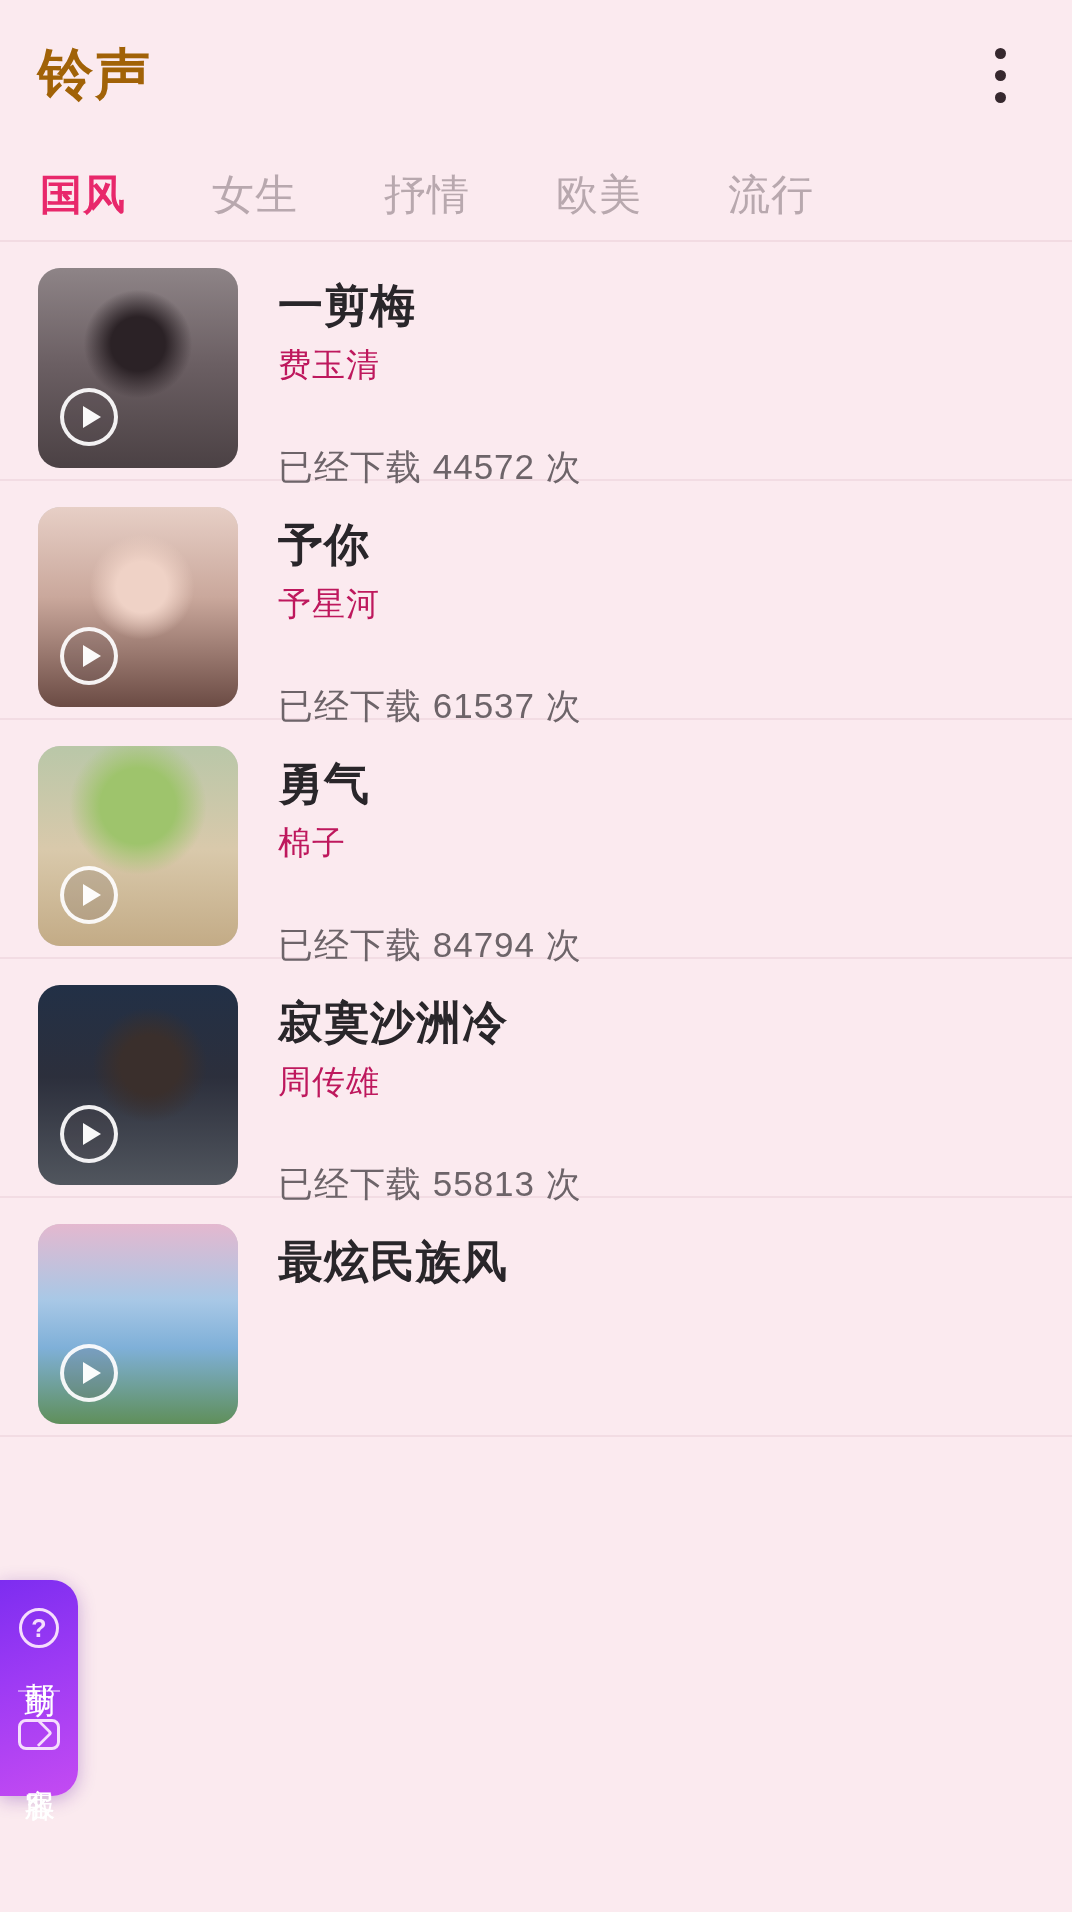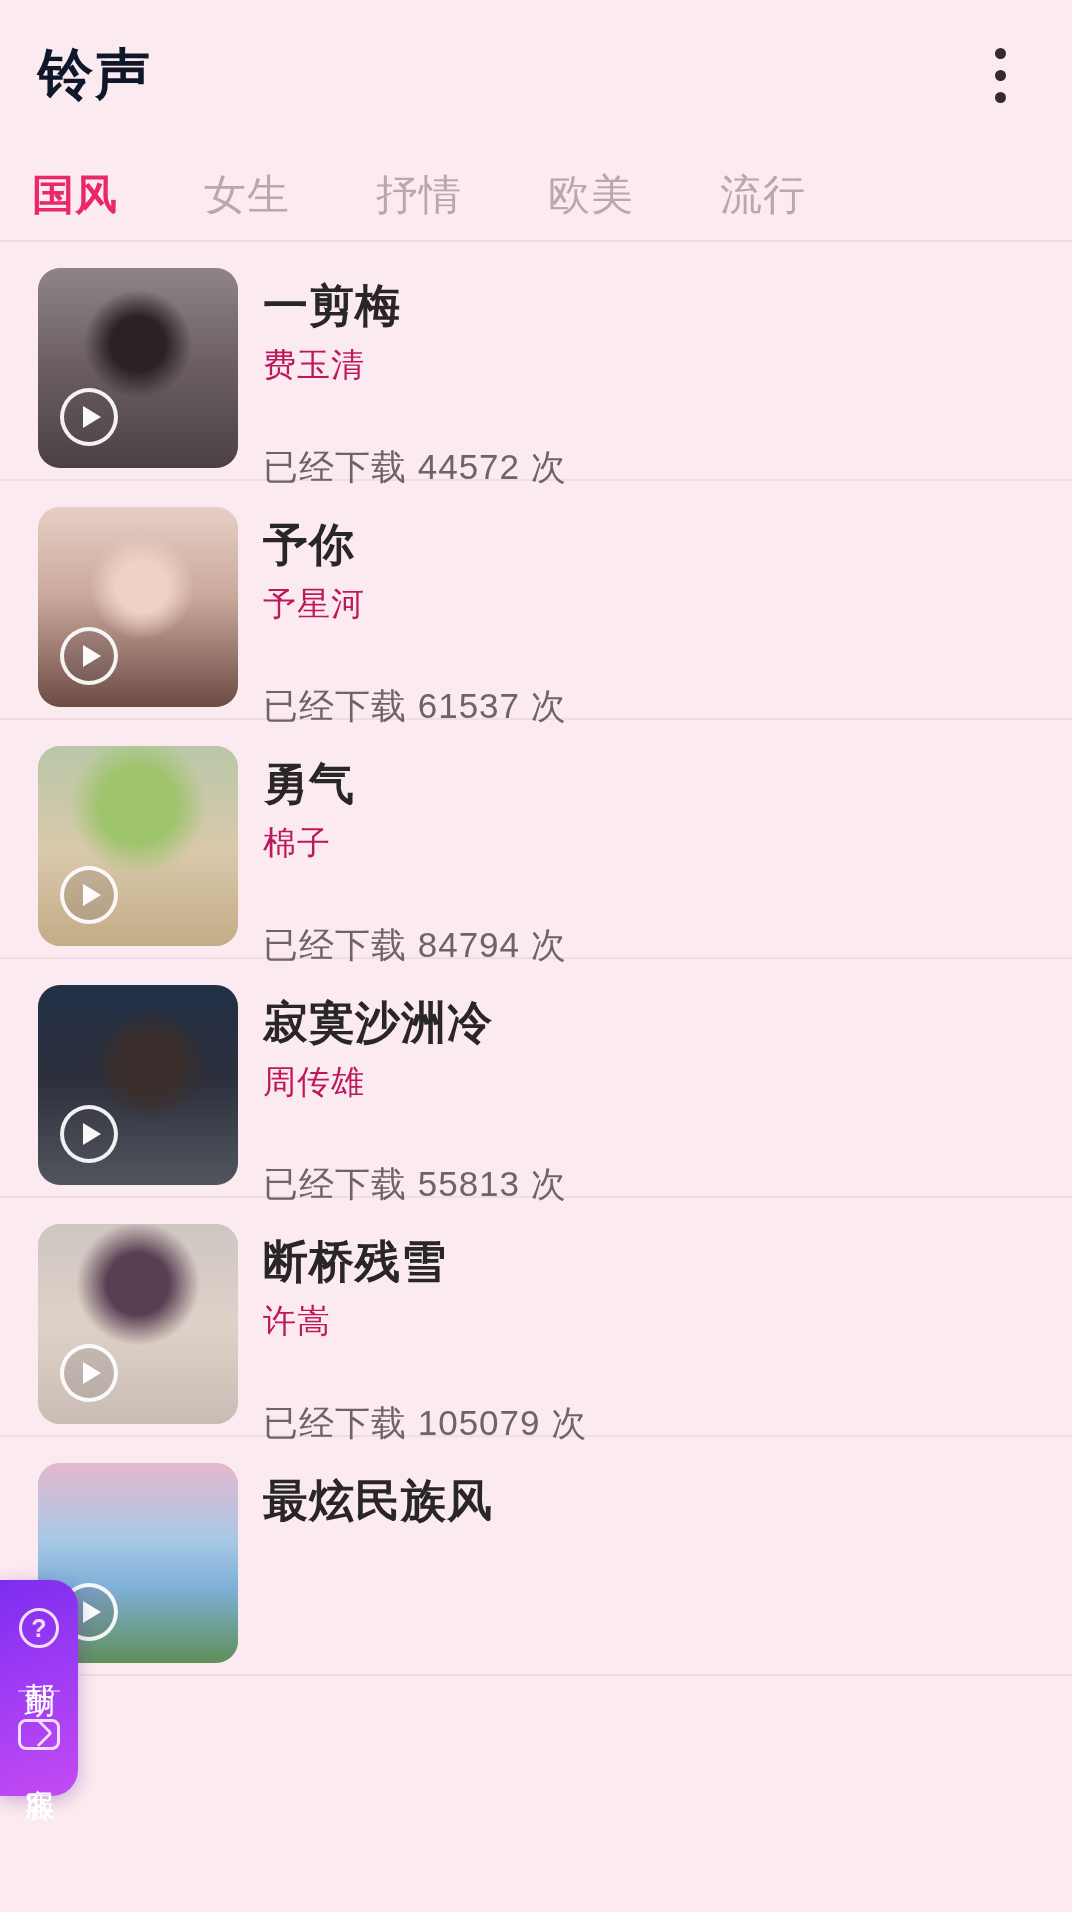--- a/index.html
+++ b/index.html
@@ -22,21 +22,21 @@
     background: #fbeaef;
     display: flex;
     align-items: center;
     justify-content: space-between;
     padding: 0 42px 0 38px;
   }
 
   .app-title {
     font-size: 55px;
     font-weight: 700;
-    color: #0f172a;
+    color: #a16207;
     letter-spacing: 2px;
   }
 
   .overflow-menu {
     width: 60px;
     height: 90px;
     display: flex;
     flex-direction: column;
     align-items: center;
     justify-content: center;
@@ -49,21 +49,21 @@
     border-radius: 50%;
     background: #36282e;
   }
 
   
   .tab-bar {
     height: 92px;
     background: #fbeaef;
     display: flex;
     align-items: center;
-    padding-left: 32px;
+    padding-left: 40px;
     border-bottom: 2px solid #f2dbe2;
   }
 
   .tab-item {
     font-size: 42px;
     color: #b8a8ae;
     margin-right: 86px;
     cursor: pointer;
     white-space: nowrap;
     letter-spacing: 1px;
@@ -116,21 +116,21 @@
   .play-badge::after {
     content: "";
     width: 0; height: 0;
     border-left: 18px solid rgba(255,255,255,0.97);
     border-top: 11px solid transparent;
     border-bottom: 11px solid transparent;
     margin-left: 5px;
   }
 
   .ring-info {
-    padding-left: 25px;
+    padding-left: 40px;
     padding-top: 14px;
     display: flex;
     flex-direction: column;
     flex: 1;
     min-width: 0;
   }
 
   .ring-title {
     font-size: 45px;
     color: #29262a;
@@ -292,31 +292,20 @@
         <div class="play-badge"></div>
       </div>
       <div class="ring-info">
         <div class="ring-title">寂寞沙洲冷</div>
         <div class="ring-artist">周传雄</div>
         <div class="ring-downloads">已经下载 55813 次</div>
       </div>
     </div>
     <div class="ring-item">
       <div class="thumb-wrap">
-        <div class="thumb-art" style="background: radial-gradient(circle at 50% 30%, rgb(90, 63, 82) 0px, rgb(90, 63, 82) 18%, rgba(90, 63, 82, 0) 36%), linear-gradient(rgb(207, 198, 194) 0%, rgb(222, 210, 200) 50%, rgb(201, 188, 180) 100%);"></div>
-        <div class="play-badge"></div>
-      </div>
-      <div class="ring-info">
-        <div class="ring-title">断桥残雪</div>
-        <div class="ring-artist">许嵩</div>
-        <div class="ring-downloads">已经下载 105079 次</div>
-      </div>
-    </div>
-    <div class="ring-item">
-      <div class="thumb-wrap">
         <div class="thumb-art" style="background: linear-gradient(rgb(228, 184, 207) 0%, rgb(168, 200, 230) 38%, rgb(127, 176, 216) 62%, rgb(95, 143, 90) 100%);"></div>
         <div class="play-badge"></div>
       </div>
       <div class="ring-info">
         <div class="ring-title">最炫民族风</div>
         <div class="ring-downloads"></div>
       </div>
     </div>
   </div>
 

